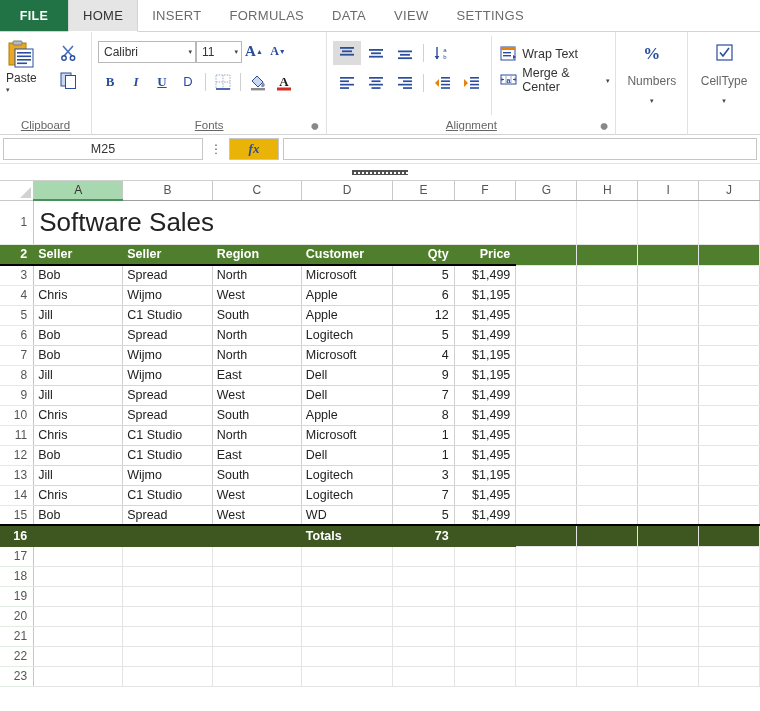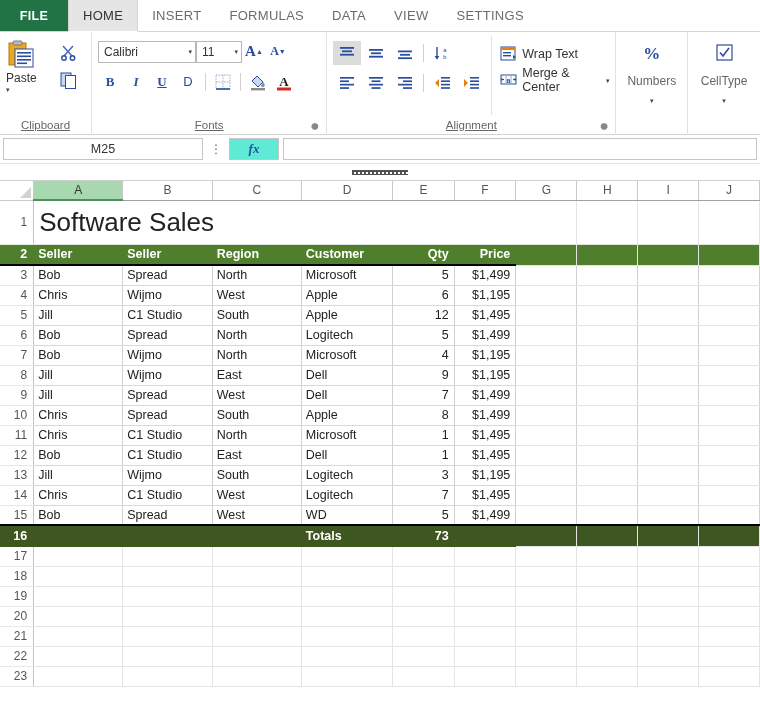--- a/index.html
+++ b/index.html
@@ -162,21 +162,21 @@
   .namebox {
     width: 200px; height: 22px;
     border: 1px solid #c6c6c6;
     background: #fff;
     font-size: 12.5px; color: #333;
     display: flex; align-items: center; justify-content: center;
   }
   .vdots { width: 26px; text-align: center; color: #555; font-size: 12px; letter-spacing: 0;}
   .fxbox {
     width: 50px; height: 22px;
-    border: 1px solid #c6c6c6; background: #5eead4;
+    border: 1px solid #c6c6c6; background: #eab308;
     display: flex; align-items: center; justify-content: center;
     font-family: "Liberation Serif", serif;
     font-style: italic; font-weight: bold;
     font-size: 13px; color: #2a4d9e;
   }
   .finput {
     flex: 1; height: 22px; margin-left: 4px;
     border: 1px solid #c6c6c6; background: #fff;
   }
 

